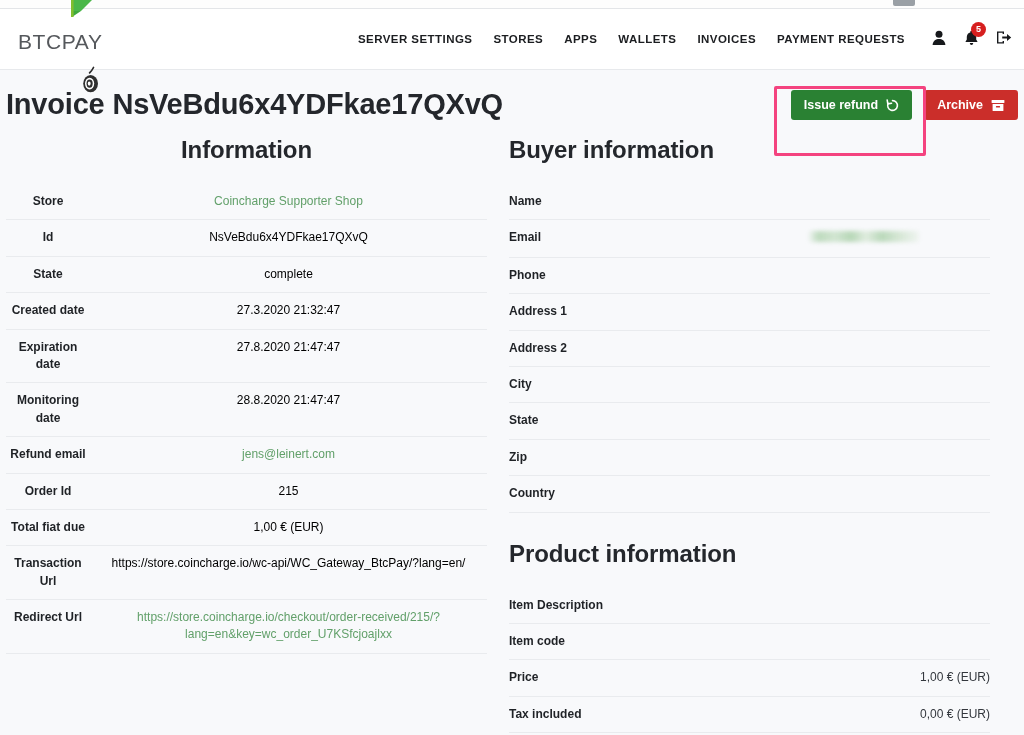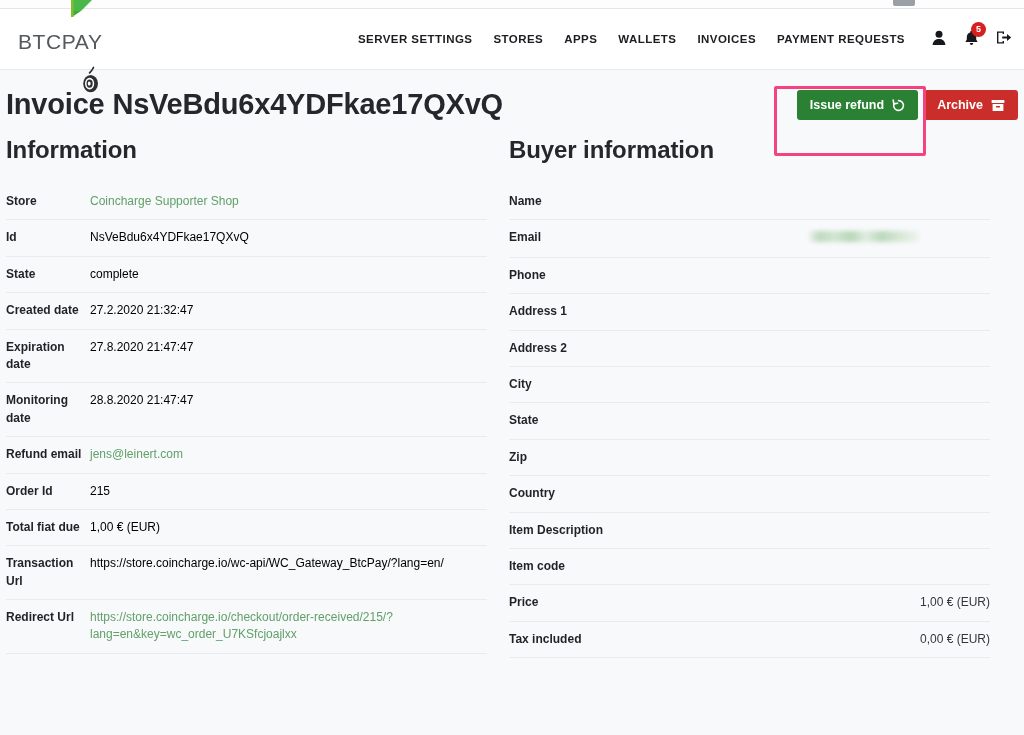--- a/index.html
+++ b/index.html
@@ -68,21 +68,21 @@
 
   .title-row{ position:relative; height:66px; }
   .page-title{
     position:absolute; left:0; top:18px;
     font-size:29px; font-weight:bold; color:#24272c; letter-spacing:-.2px;
     margin:0;
   }
 
   .actions{
     position:absolute; right:0px; top:20px;
-    display:flex; align-items:flex-start; gap:6px;
+    display:flex; align-items:flex-start; gap:12px;
   }
   .btn{
     display:inline-flex; align-items:center; gap:8px;
     height:30px; padding:0 13px; border:none; border-radius:3px;
     font-size:12.5px; font-weight:bold; color:#fff; cursor:pointer;
     font-family:"Liberation Sans", sans-serif; white-space:nowrap;
   }
   .btn-refund{ background:#2a8133; }
   .btn-archive{ background:#cb2e2a; }
   .btn svg{ display:block; }
@@ -92,21 +92,21 @@
     position:absolute;
     left:774px; top:86px; width:152px; height:70px;
     border:3px solid #f4437f; border-radius:2px;
     pointer-events:none; z-index:5;
   }
 
   
   .columns{
     display:flex; gap:0px; align-items:flex-start;
   }
-  .col-left{ width:481px; padding-right:0px; }
+  .col-left{ width:481px; padding-right:0px;text-align:center; }
   .col-right{ width:481px; margin-left:22px; }
 
   .section-title{
     font-size:24px; font-weight:bold; color:#24272c;
     margin:0 0 20px 0; letter-spacing:-.1px;
   }
   .section-title.second{ margin-top:27px; }
 
   table.info{
     width:100%; border-collapse:collapse; table-layout:fixed;
@@ -244,21 +244,21 @@
           <tr>
             <td class="k">Id</td>
             <td class="v">NsVeBdu6x4YDFkae17QXvQ</td>
           </tr>
           <tr>
             <td class="k">State</td>
             <td class="v">complete</td>
           </tr>
           <tr>
             <td class="k">Created date</td>
-            <td class="v">27.2.2020 21:32:47</td>
+            <td class="v">27.3.2020 21:32:47</td>
           </tr>
           <tr>
             <td class="k">Expiration date</td>
             <td class="v">27.8.2020 21:47:47</td>
           </tr>
           <tr>
             <td class="k">Monitoring date</td>
             <td class="v">28.8.2020 21:47:47</td>
           </tr>
           <tr>
@@ -323,20 +323,21 @@
             <td class="k">Zip</td>
             <td class="v"></td>
           </tr>
           <tr>
             <td class="k">Country</td>
             <td class="v"></td>
           </tr>
         </tbody>
       </table>
 
+      <h2 class="section-title second">Product information</h2>
       <table class="info">
         <tbody>
           <tr>
             <td class="k">Item Description</td>
             <td class="v right"></td>
           </tr>
           <tr>
             <td class="k">Item code</td>
             <td class="v right"></td>
           </tr>

